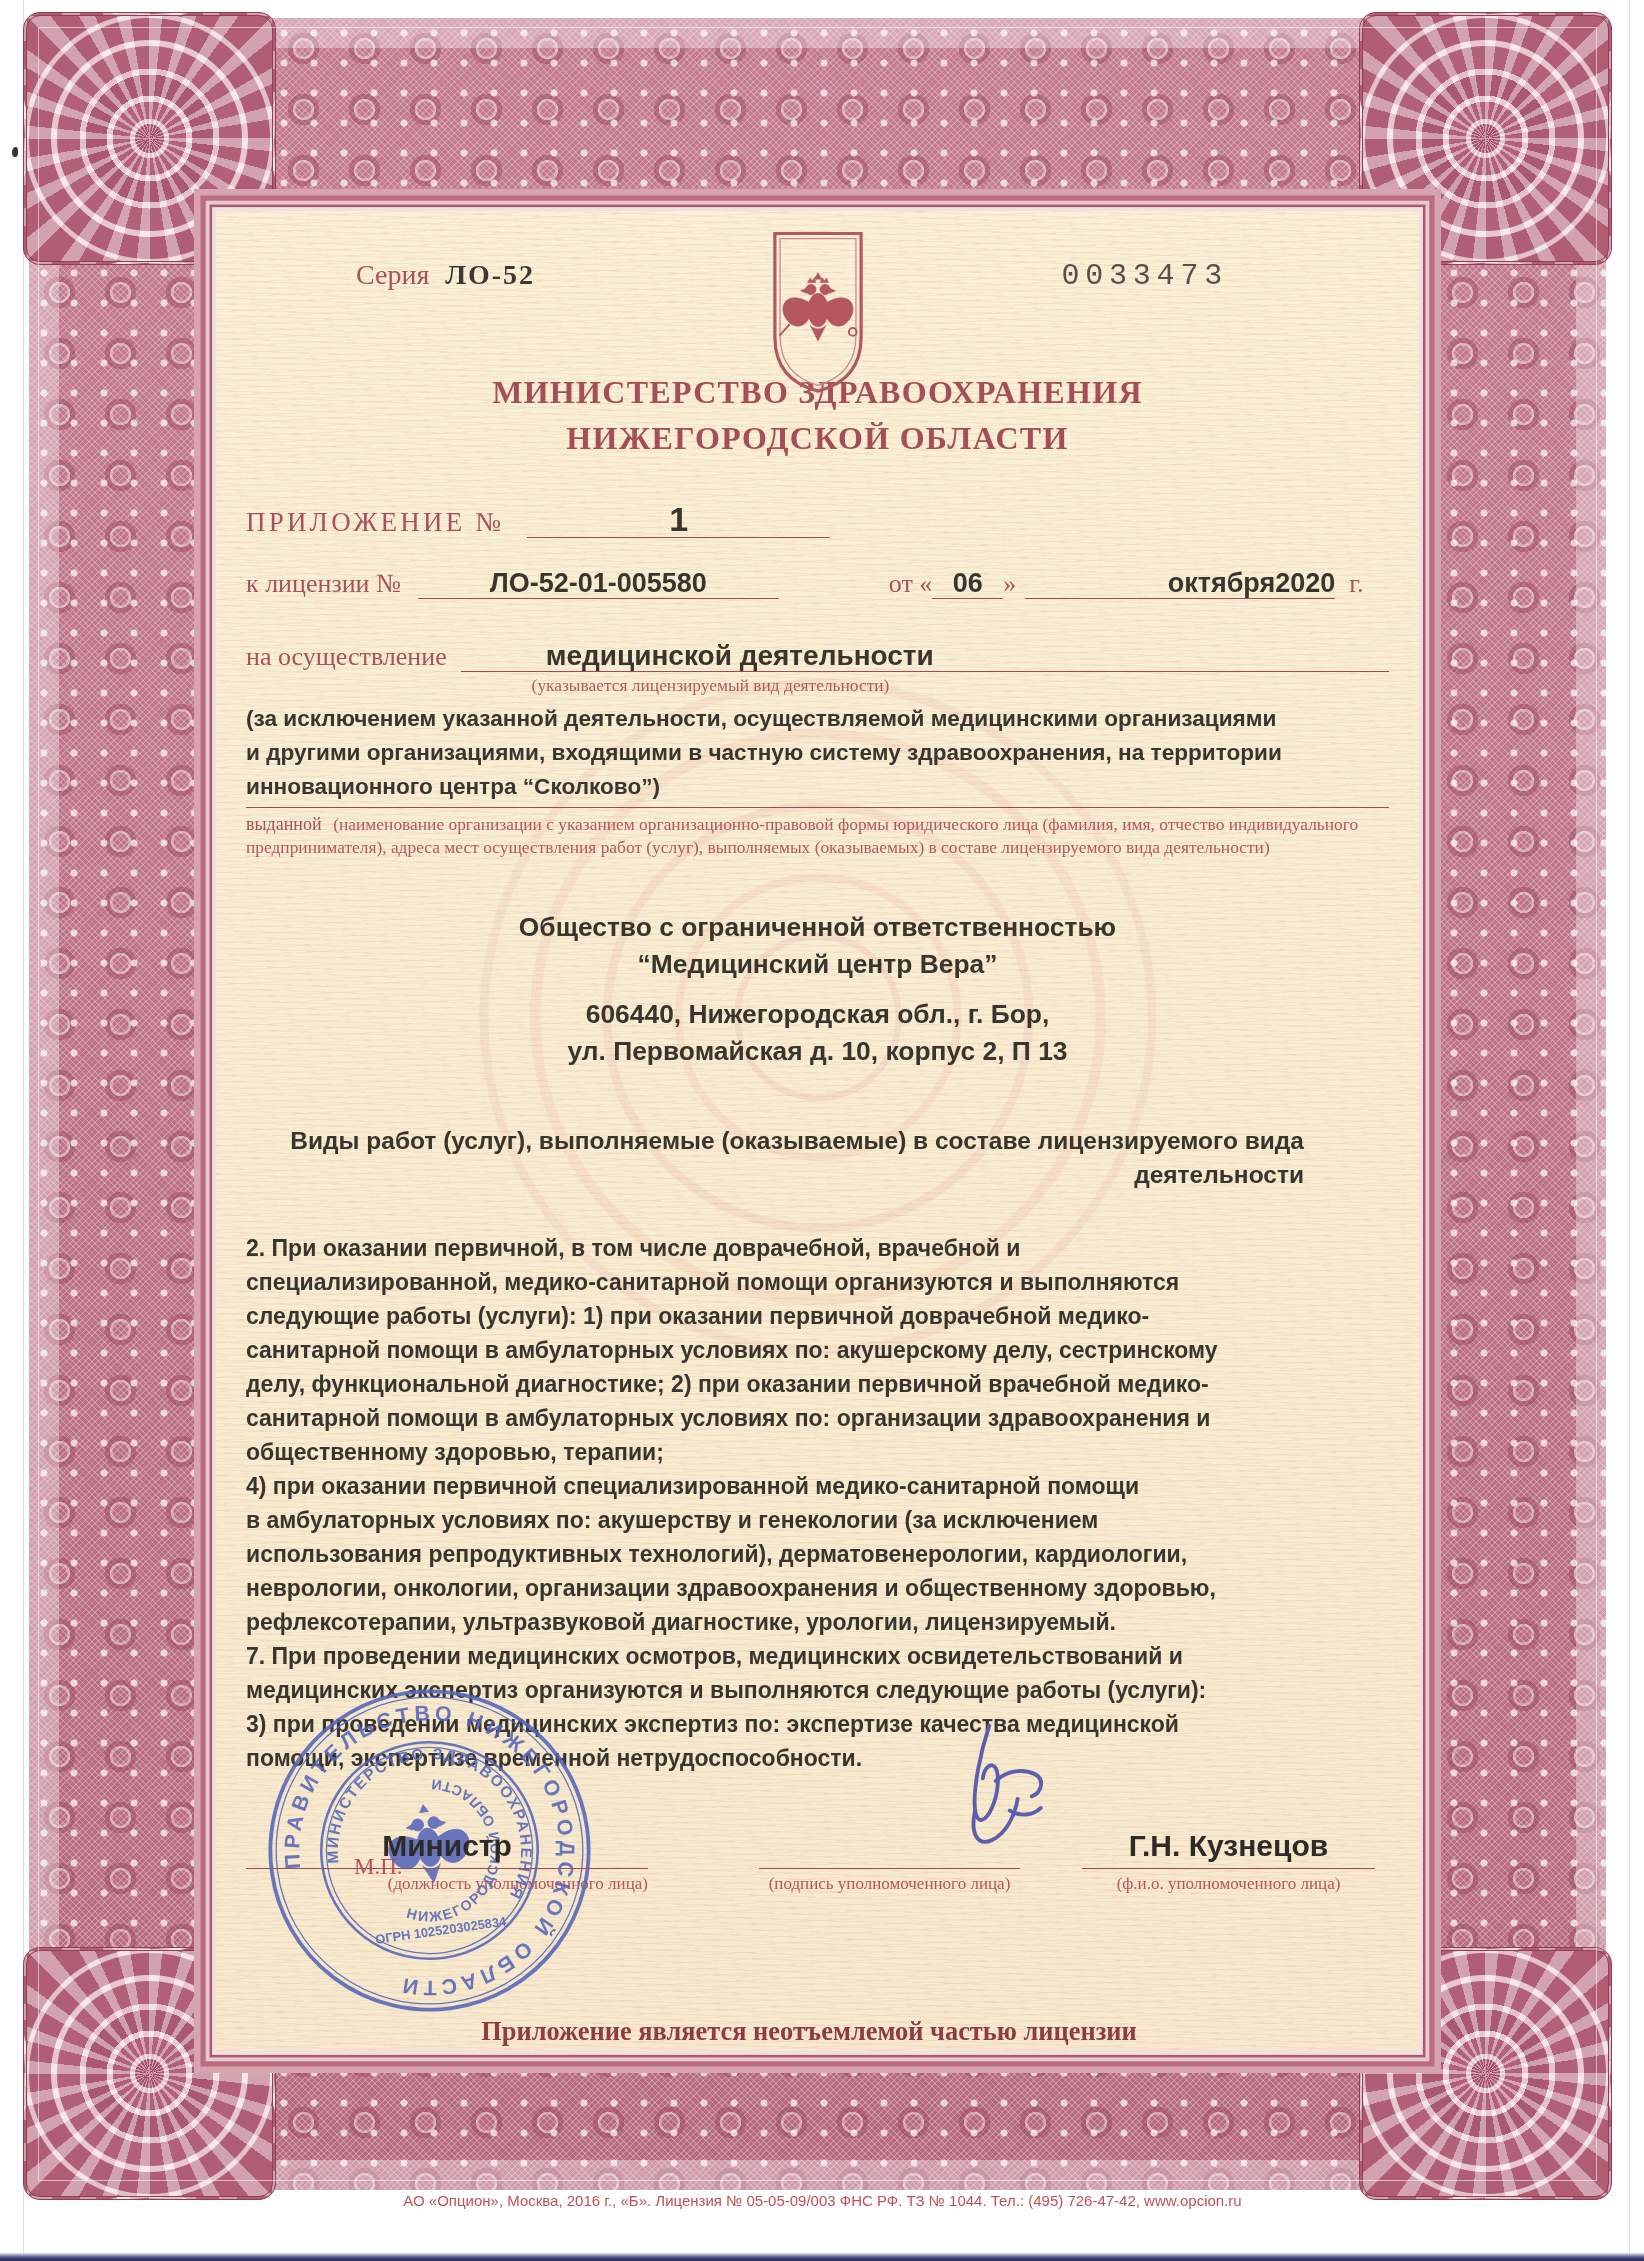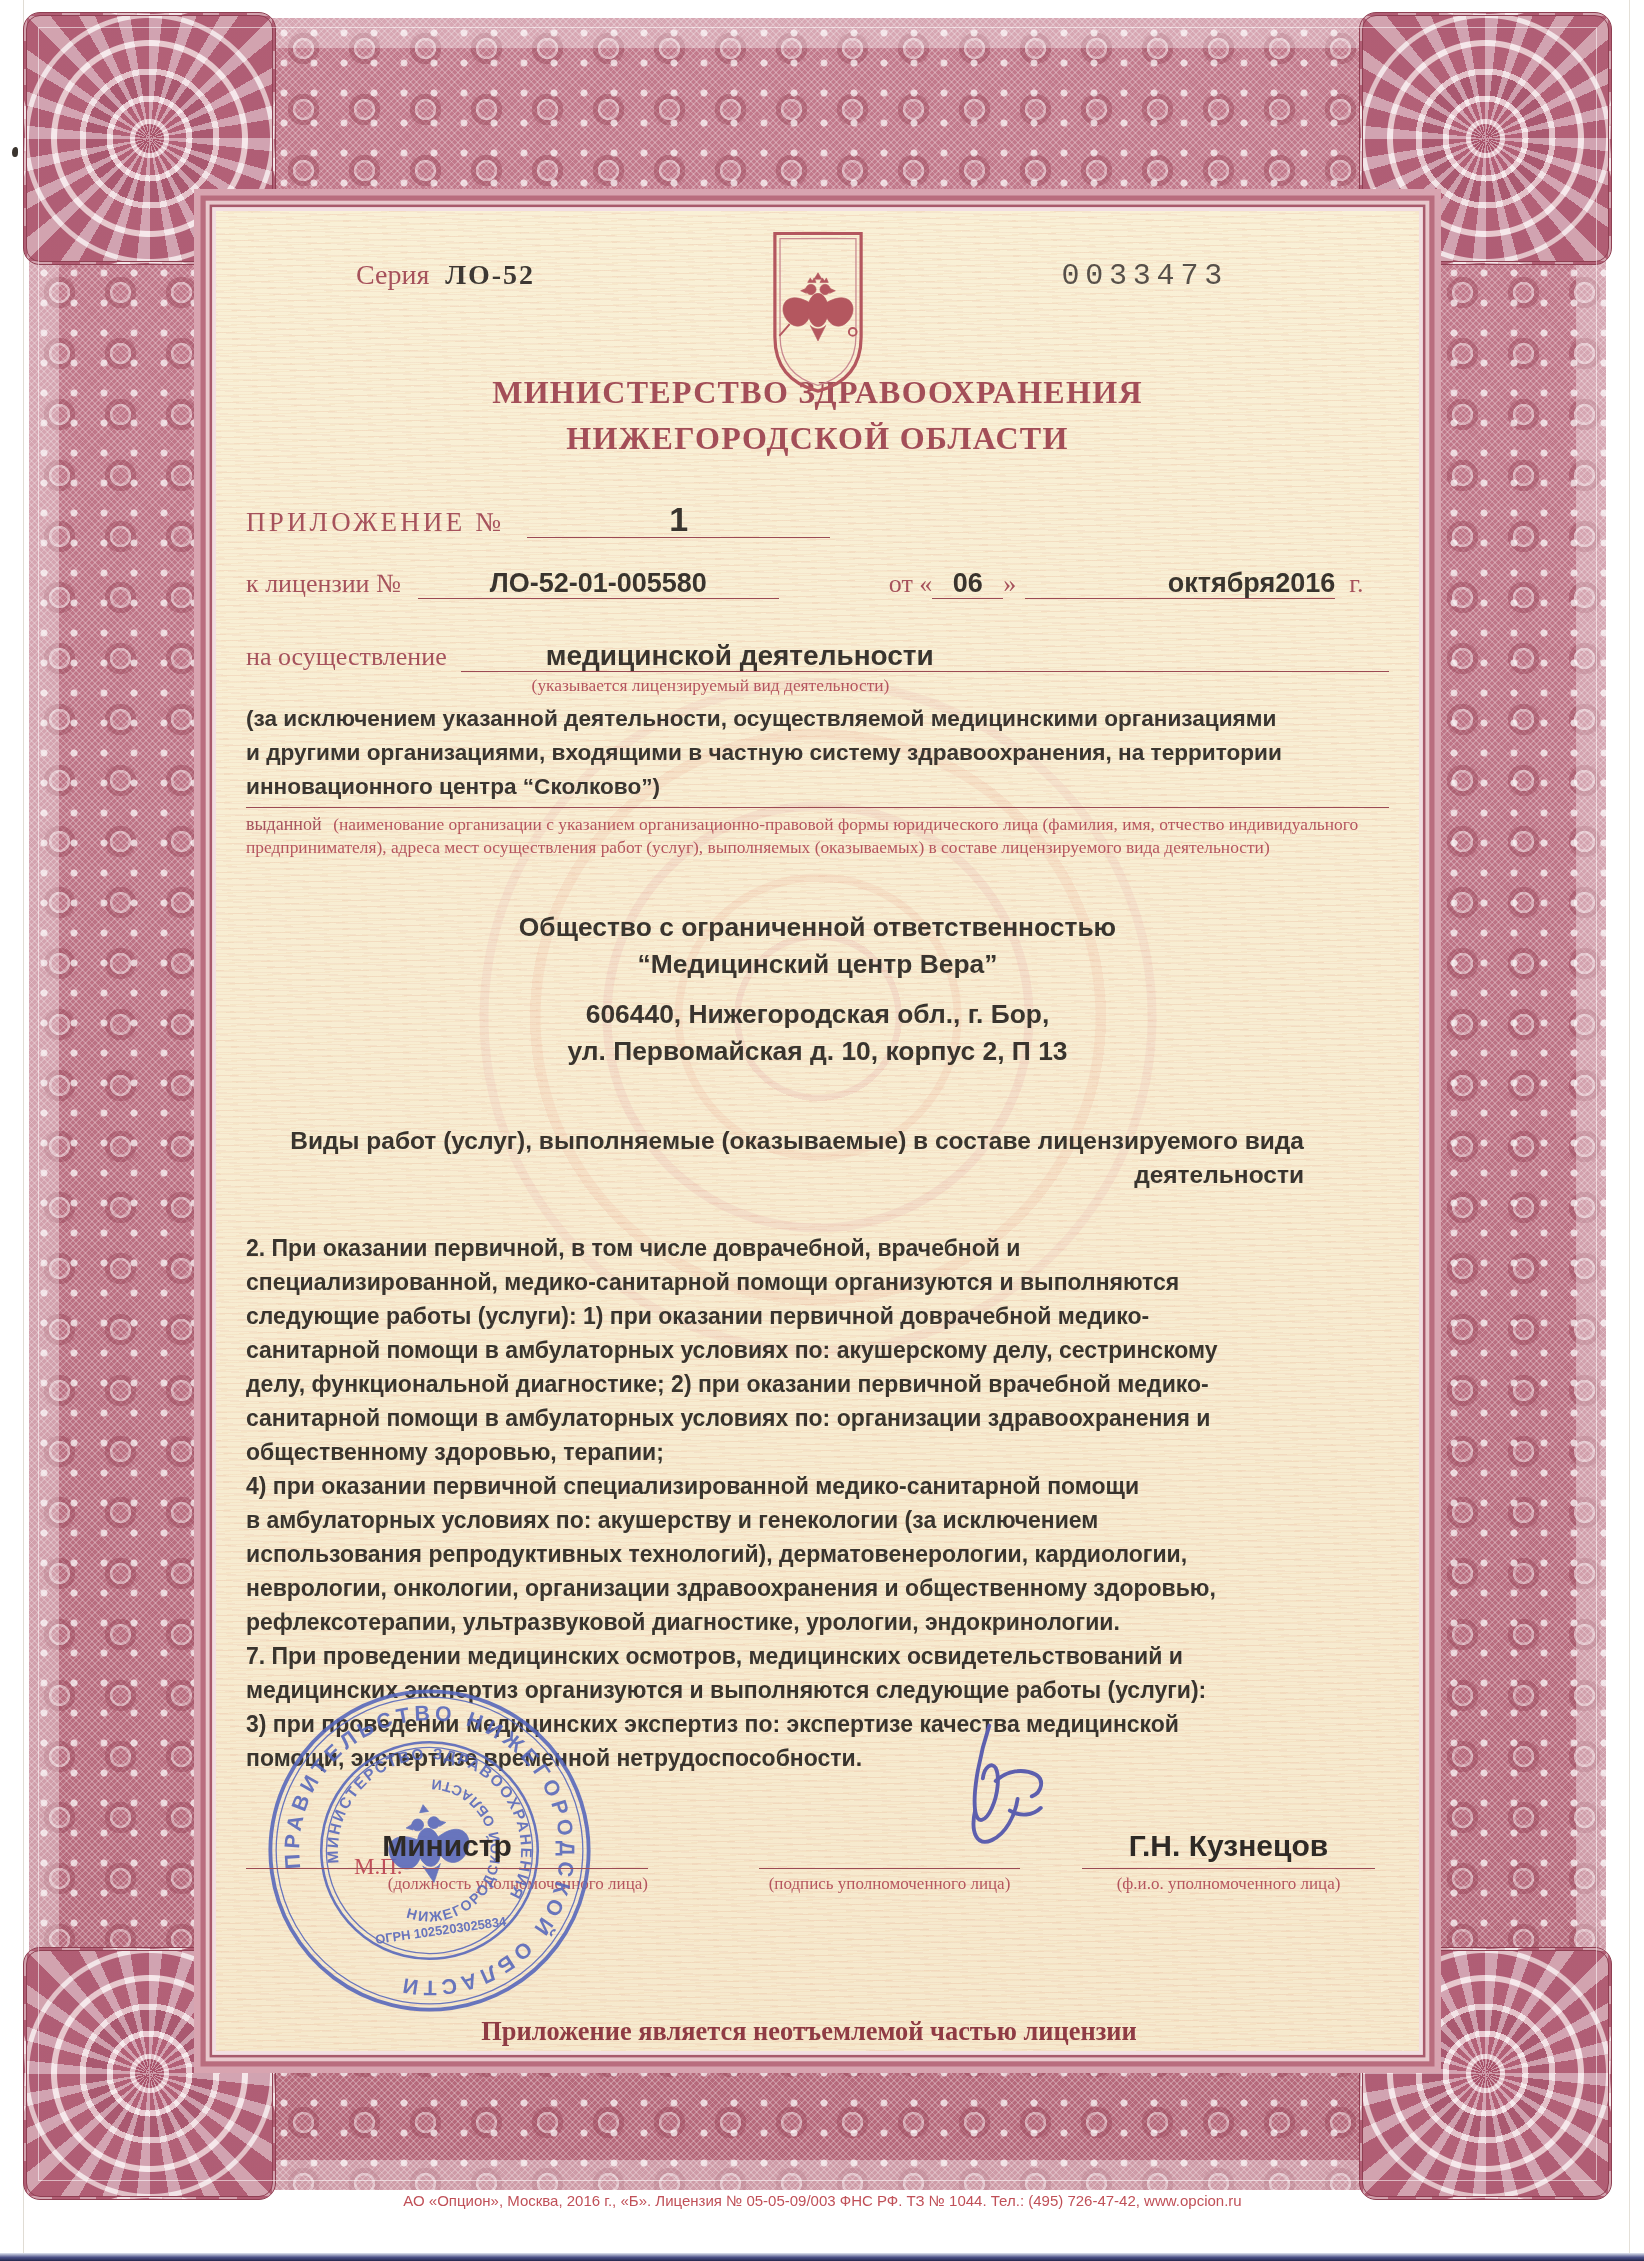--- a/index.html
+++ b/index.html
@@ -196,21 +196,21 @@
         </div>
 
         <div class="form-row license-row">
           <span class="serif-red lbl">к лицензии №</span>
           <span class="filled rule num">ЛО-52-01-005580</span>
           <span class="serif-red from">от «</span>
           <span class="filled rule day">06</span>
           <span class="serif-red cq">»</span>
           <span class="filled rule monthyear">
             <span>октября</span>
-            <span>2016</span>
+            <span>2020</span>
           </span>
           <span class="serif-red suffix">г.</span>
         </div>
 
         <div class="form-row activity-row">
           <span class="serif-red lbl">на осуществление</span>
           <span class="filled rule val">медицинской деятельности</span>
         </div>
         <div class="under-caption">(указывается лицензируемый вид деятельности)</div>
 
@@ -239,21 +239,21 @@
           <div>специализированной, медико-санитарной помощи организуются и выполняются</div>
           <div>следующие работы (услуги): 1) при оказании первичной доврачебной медико-</div>
           <div>санитарной помощи в амбулаторных условиях по: акушерскому делу, сестринскому</div>
           <div>делу, функциональной диагностике; 2) при оказании первичной врачебной медико-</div>
           <div>санитарной помощи в амбулаторных условиях по: организации здравоохранения и</div>
           <div>общественному здоровью, терапии;</div>
           <div>4) при оказании первичной специализированной медико-санитарной помощи</div>
           <div>в амбулаторных условиях по: акушерству и генекологии (за исключением</div>
           <div>использования репродуктивных технологий), дерматовенерологии, кардиологии,</div>
           <div>неврологии, онкологии, организации здравоохранения и общественному здоровью,</div>
-          <div>рефлексотерапии, ультразвуковой диагностике, урологии, эндокринологии.</div>
+          <div>рефлексотерапии, ультразвуковой диагностике, урологии, лицензируемый.</div>
           <div>7. При проведении медицинских осмотров, медицинских освидетельствований и</div>
           <div>медицинских экспертиз организуются и выполняются следующие работы (услуги):</div>
           <div>3) при проведении медицинских экспертиз по: экспертизе качества медицинской</div>
           <div>помощи, экспертизе временной нетрудоспособности.</div>
         </div>
 
         <div class="sig-row">
           <div class="sig-col sig-pos">
             <span class="name">Министр</span>
           </div>

